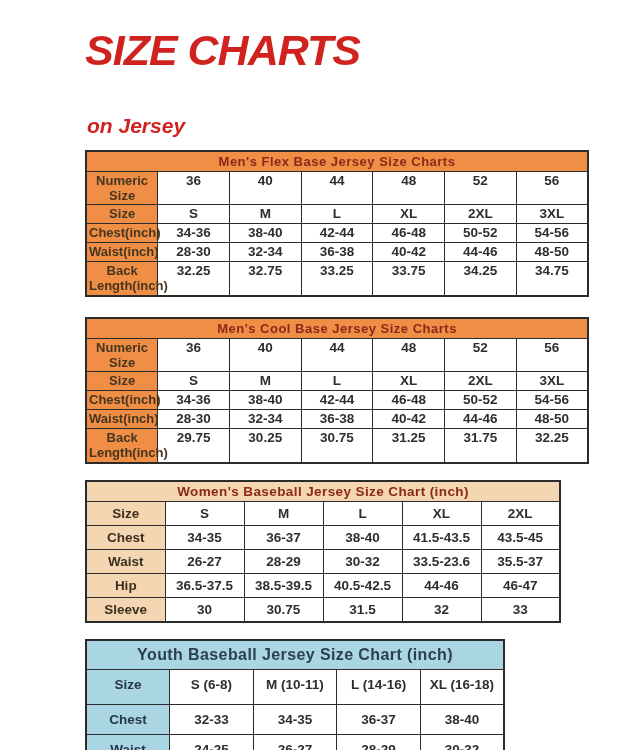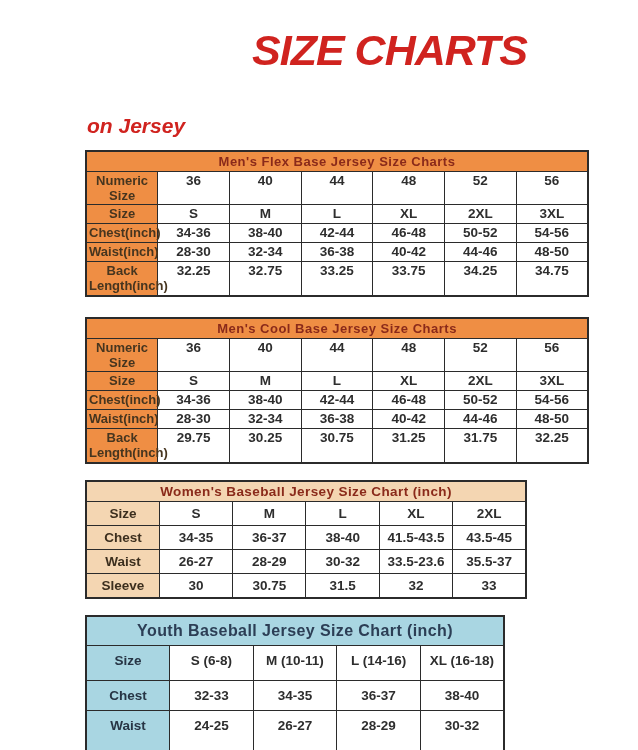--- a/index.html
+++ b/index.html
@@ -15,21 +15,21 @@
   }
   html,body{margin:0;padding:0;background:#ffffff;}
   body{
     width:638px;height:750px;overflow:hidden;
     font-family:"Liberation Sans", sans-serif;
     -webkit-font-smoothing:antialiased;
   }
   .content{width:442px;margin:26px 0 0 85px;}
   .page-title{
     margin:0 0 10px 0;
-    text-align:right;
+    text-align:left;
     font-size:43px;
     font-weight:bold;
     font-style:italic;
     letter-spacing:-1px;
     color:var(--red);
   }
   .page-subtitle{
     margin:0 0 10px 2px;
     font-size:21px;
     line-height:1.3;
@@ -59,21 +59,21 @@
   }
   .t-orange th.row-label{
     background:var(--orange);color:var(--label-brown);
     width:88px;font-size:13px;vertical-align:top;line-height:1.18;padding:1px 2px;
   }
   .t-orange td{
     font-size:13.5px;vertical-align:top;line-height:1.18;padding:1px 2px;
   }
   .gap-20{margin-top:20px;}
   
-  .t-peach{width:442px;margin-top:16px;}
+  .t-peach{width:476px;margin-top:16px;}
   .t-peach th.tbl-title{
     background:var(--peach);color:var(--hdr-red);
     font-size:13.5px;letter-spacing:.4px;
   }
   .t-peach th.row-label{
     background:var(--peach);color:#3c2f1e;
     width:72px;font-size:13.5px;padding:4px 2px;
   }
   .t-peach td{font-size:13.5px;padding:4px 2px;}
   
@@ -239,20 +239,28 @@
         </tr>
         <tr>
           <th class="row-label">Waist</th>
           <td>26-27</td>
           <td>28-29</td>
           <td>30-32</td>
           <td>33.5-23.6</td>
           <td>35.5-37</td>
         </tr>
         <tr>
+          <th class="row-label">Hip</th>
+          <td>36.5-37.5</td>
+          <td>38.5-39.5</td>
+          <td>40.5-42.5</td>
+          <td>44-46</td>
+          <td>46-47</td>
+        </tr>
+        <tr>
           <th class="row-label">Sleeve</th>
           <td>30</td>
           <td>30.75</td>
           <td>31.5</td>
           <td>32</td>
           <td>33</td>
         </tr>
       </tbody>
   </table>
 

